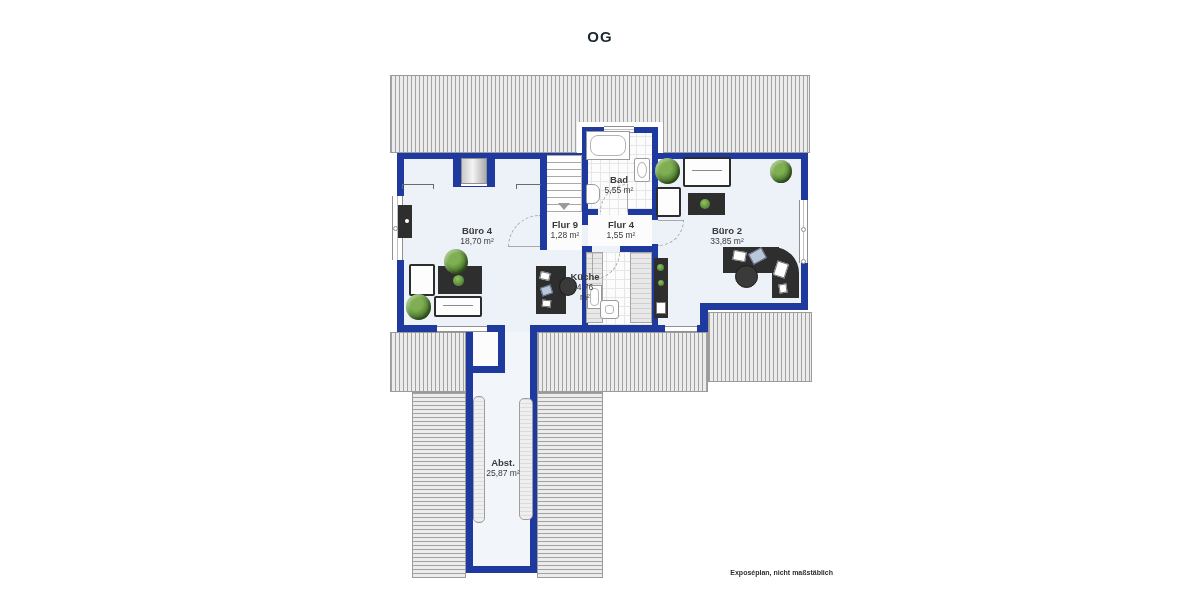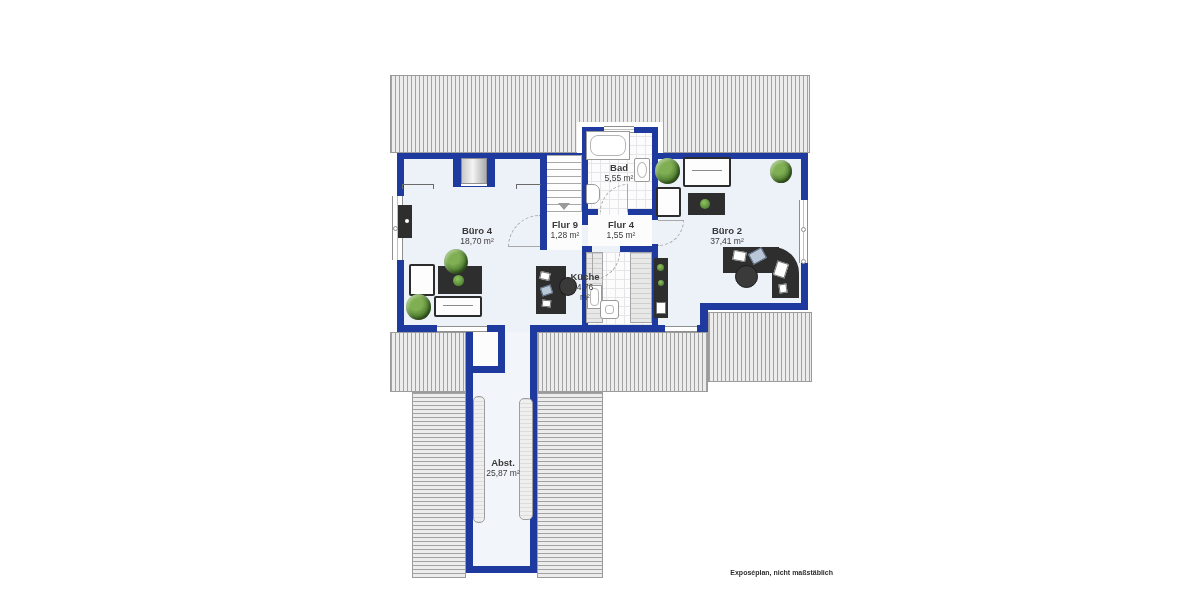--- a/index.html
+++ b/index.html
@@ -45,20 +45,21 @@
   .label{position:absolute;text-align:center;color:#3a3a3a}
   .label .nm{font-weight:bold;font-size:9.5px;line-height:11px}
   .label .ar{font-size:8.5px;line-height:10px}
   .chim-in{position:absolute;background:linear-gradient(90deg,#c9c9c9,#f4f4f4 45%,#ababab);border:1px solid #8f8f8f;box-sizing:border-box}
 </style>
 </head>
 <body>
 
 <div class="plan">
 
+  <div class="title">OG</div>
 
   <div class="hatch-v" style="left:390px;top:75px;width:420px;height:78px"></div>
   <div class="abs" style="left:577px;top:122px;width:86px;height:33px;background:#fff"></div>
   <div class="hatch-v" style="left:390px;top:332px;width:76px;height:60px"></div>
   <div class="hatch-v" style="left:537px;top:332px;width:171px;height:60px"></div>
   <div class="hatch-v" style="left:708px;top:312px;width:104px;height:70px"></div>
   <div class="hatch-h" style="left:412px;top:392px;width:54px;height:186px"></div>
   <div class="hatch-h" style="left:537px;top:392px;width:66px;height:186px"></div>
 
   <div class="floor" style="left:397px;top:153px;width:255px;height:179px"></div>
@@ -189,36 +190,36 @@
   <div class="shelf" style="left:519px;top:398px;width:14px;height:122px"></div>
 
   <div class="label" style="left:427px;top:225px;width:100px">
     <div class="nm">Büro 4</div>
     <div class="ar">18,70 m²</div>
   </div>
   <div class="label" style="left:527px;top:219px;width:76px">
     <div class="nm">Flur 9</div>
     <div class="ar">1,28 m²</div>
   </div>
-  <div class="label" style="left:587px;top:162px;width:64px">
+  <div class="label" style="left:587px;top:174px;width:64px">
     <div class="nm">Bad</div>
     <div class="ar">5,55 m²</div>
   </div>
   <div class="label" style="left:583px;top:219px;width:76px">
     <div class="nm">Flur 4</div>
     <div class="ar">1,55 m²</div>
   </div>
   <div class="label" style="left:553px;top:271px;width:64px">
     <div class="nm">Küche</div>
     <div class="ar">4,76</div>
     <div class="ar">m²</div>
   </div>
   <div class="label" style="left:677px;top:225px;width:100px">
     <div class="nm">Büro 2</div>
-    <div class="ar">37,41 m²</div>
+    <div class="ar">33,85 m²</div>
   </div>
   <div class="label" style="left:463px;top:457px;width:80px">
     <div class="nm">Abst.</div>
     <div class="ar">25,87 m²</div>
   </div>
 
   <div class="footer">Exposéplan, nicht maßstäblich</div>
 </div>
 
 </body></html>

